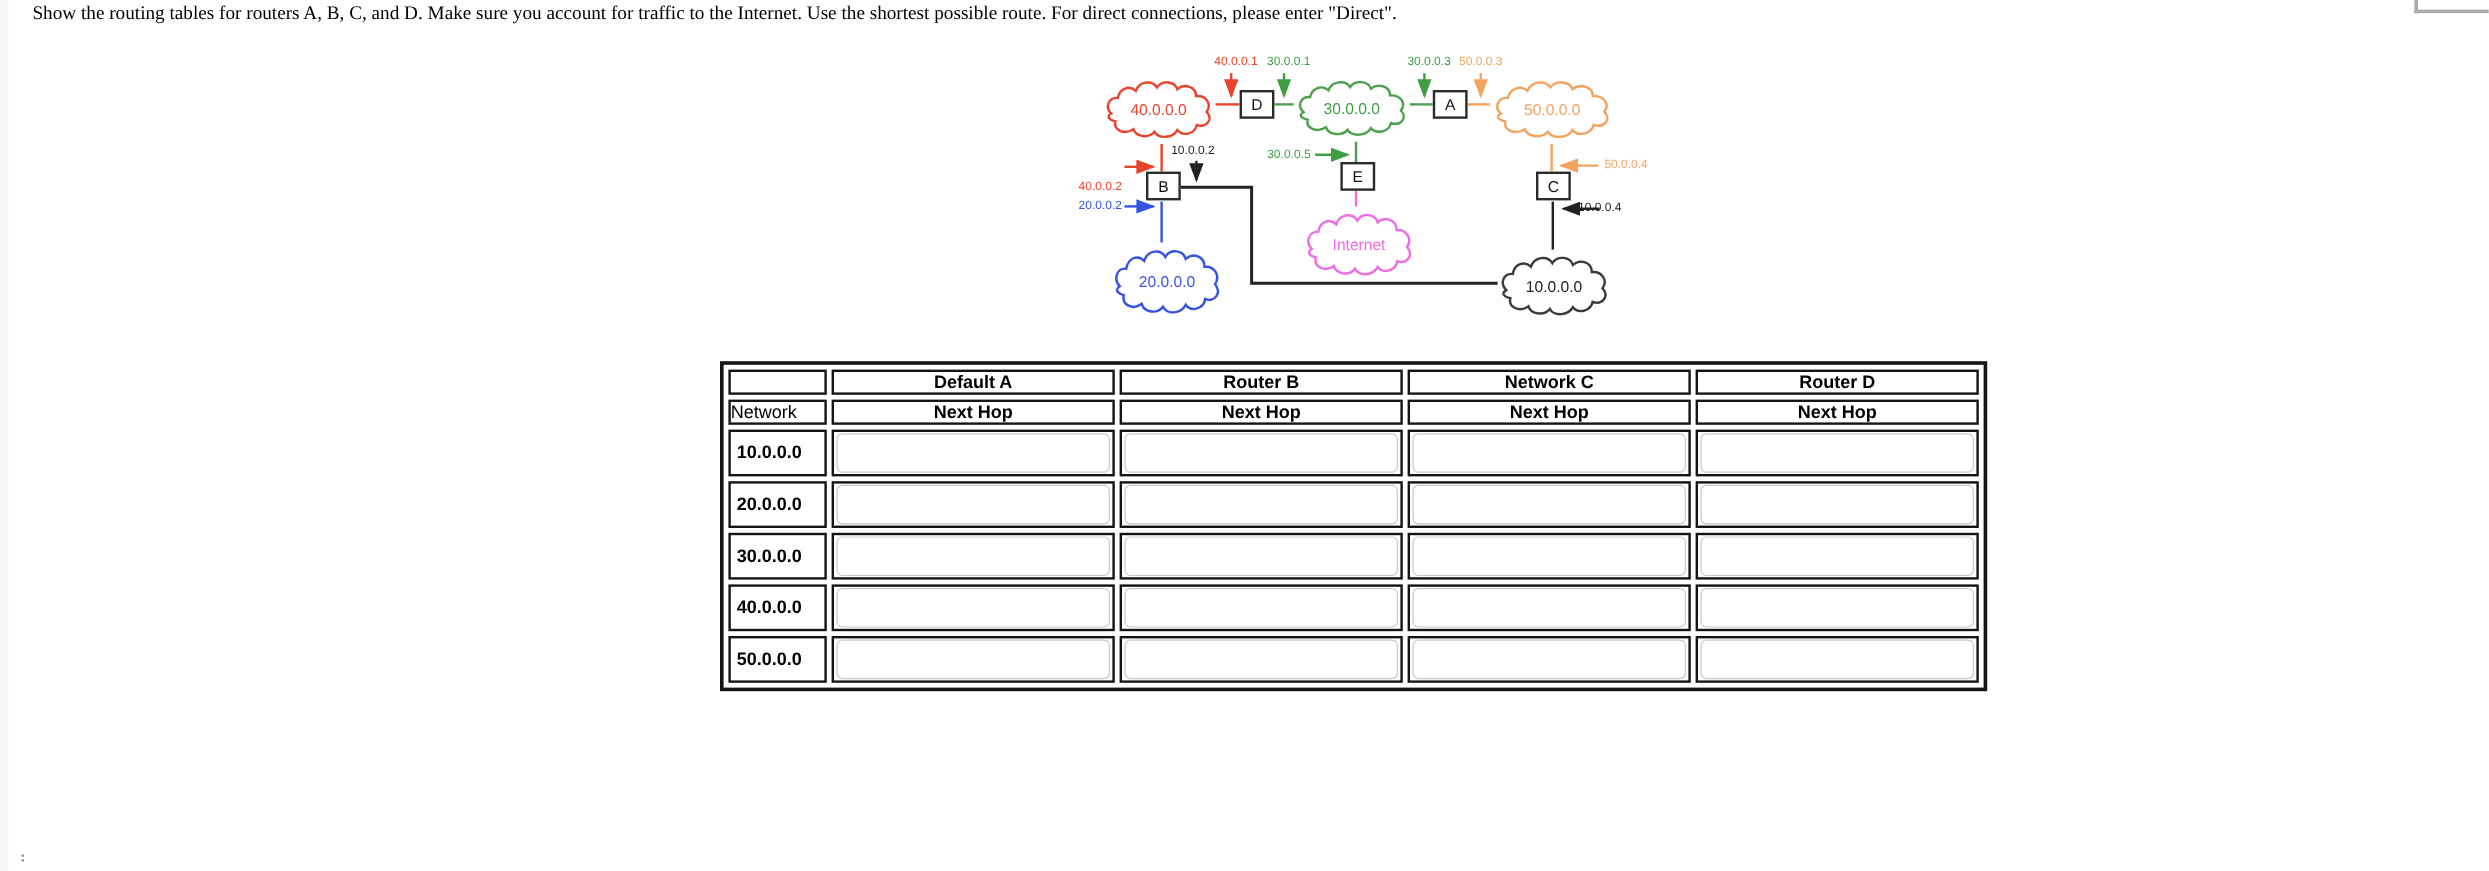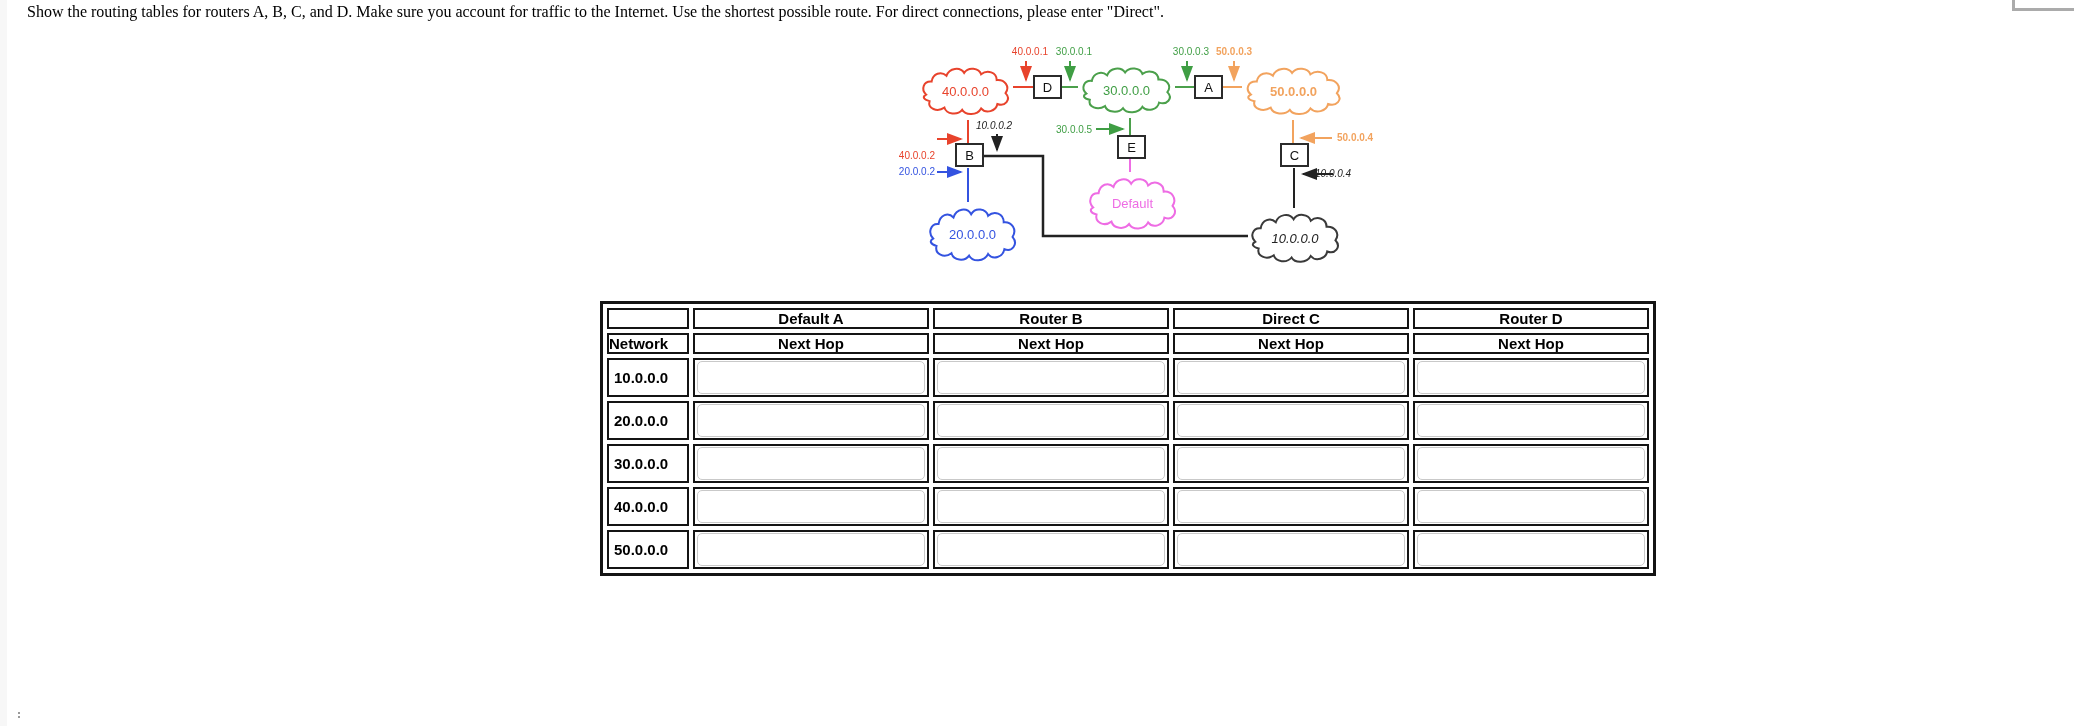--- a/index.html
+++ b/index.html
@@ -28,33 +28,33 @@
   .cloud-label { position: relative; font-size: 13px; z-index: 2; }
 
   .router { position: absolute; width: 29px; height: 24px; border: 2px solid #2b2b2b;
             background: #fff; display: flex; align-items: center; justify-content: center;
             font-size: 13px; color: #111; z-index: 3; }
 
   .ip-label { position: absolute; font-size: 10px; white-space: nowrap; z-index: 2; }
 
   .red    { color: #e8432c; }  .stroke-red    path { stroke: #e8432c; }
   .green  { color: #3f9e44; }  .stroke-green  path { stroke: #4ba04b; }
-  .orange { color: #f2a35e; font-weight: bold; }  .stroke-orange path { stroke: #f2a35e; }
+  .orange { color: #f2a35e; }  .stroke-orange path { stroke: #f2a35e; }
   .blue   { color: #3453e0; }  .stroke-blue   path { stroke: #3453e0; }
   .magenta{ color: #ee6ce4; }  .stroke-magenta path{ stroke: #ee6ce4; }
-  .dark   { color: #222222; font-style: italic; }  .stroke-dark   path { stroke: #3a3a3a; }
+  .dark   { color: #222222; }  .stroke-dark   path { stroke: #3a3a3a; }
 
   
   table.routing { position: absolute; left: 600px; top: 301px; border-collapse: separate;
                   border-spacing: 4px; border: 3px solid #141414; background: #fff; }
   table.routing th, table.routing td { border: 2px solid #141414; background: #fff; }
   th.col-router { width: 236px; height: 20px; font-size: 15px; font-weight: bold;
                   text-align: center; vertical-align: middle; }
   th.col-corner { width: 82px; height: 20px; }
-  th.network-h  { font-size: 15px; font-weight: bold; text-align: left; vertical-align: middle; }
+  th.network-h  { font-size: 15px; font-weight: normal; text-align: left; vertical-align: middle; }
   td.net-label  { width: 82px; height: 39px; font-size: 15px; font-weight: bold;
                   text-align: left; vertical-align: middle; padding-left: 5px; }
   td.hop-cell   { width: 236px; height: 39px; vertical-align: middle; }
   td.hop-cell input { display: block; width: calc(100% - 4px); height: 33px; margin: 0 auto;
                       border: 1.5px solid #c9c9c9; border-radius: 5px; background: #fff;
                       font-size: 14px; padding: 0 6px; outline: none;
                       font-family: "Liberation Sans", sans-serif; }
 </style>
 </head>
 <body>
@@ -132,21 +132,21 @@
   <div class="cloud stroke-blue" style="left:45px;top:172px;width:95px;height:65px">
     <svg viewBox="0 0 140 80" preserveAspectRatio="none">
         <path d="M 12 45 C 4 38 8 26 20 27 C 22 16 34 12 42 19 C 46 8 62 6 68 15 C 74 6 90 8 93 17 C 102 10 116 14 116 25 C 128 24 136 34 129 43 C 138 52 128 62 117 58 C 115 68 100 72 93 64 C 87 74 70 74 65 66 C 58 74 42 72 39 63 C 28 70 14 64 17 54 C 8 52 6 48 12 45 Z"></path>
       </svg>
     <span class="cloud-label blue">20.0.0.0</span>
   </div>
   <div class="cloud stroke-magenta" style="left:205px;top:142px;width:95px;height:63px">
     <svg viewBox="0 0 140 80" preserveAspectRatio="none">
         <path d="M 12 45 C 4 38 8 26 20 27 C 22 16 34 12 42 19 C 46 8 62 6 68 15 C 74 6 90 8 93 17 C 102 10 116 14 116 25 C 128 24 136 34 129 43 C 138 52 128 62 117 58 C 115 68 100 72 93 64 C 87 74 70 74 65 66 C 58 74 42 72 39 63 C 28 70 14 64 17 54 C 8 52 6 48 12 45 Z"></path>
       </svg>
-    <span class="cloud-label magenta">Default</span>
+    <span class="cloud-label magenta">Internet</span>
   </div>
   <div class="cloud stroke-dark" style="left:367px;top:178px;width:96px;height:60px">
     <svg viewBox="0 0 140 80" preserveAspectRatio="none">
         <path d="M 12 45 C 4 38 8 26 20 27 C 22 16 34 12 42 19 C 46 8 62 6 68 15 C 74 6 90 8 93 17 C 102 10 116 14 116 25 C 128 24 136 34 129 43 C 138 52 128 62 117 58 C 115 68 100 72 93 64 C 87 74 70 74 65 66 C 58 74 42 72 39 63 C 28 70 14 64 17 54 C 8 52 6 48 12 45 Z"></path>
       </svg>
     <span class="cloud-label dark">10.0.0.0</span>
   </div>
 
   <div class="router" style="left:153px;top:45px">
       <span>D</span>
@@ -175,21 +175,21 @@
   <div class="ip-label orange" style="left:457px;top:102px">50.0.0.4</div>
   <div class="ip-label dark" style="left:435px;top:138px">10.0.0.4</div>
 </div>
 
 <table class="routing">
   <tbody>
       <tr>
     <th class="col-corner"></th>
     <th class="col-router">Default A</th>
     <th class="col-router">Router B</th>
-    <th class="col-router">Direct C</th>
+    <th class="col-router">Network C</th>
     <th class="col-router">Router D</th>
   </tr>
   <tr>
     <th class="col-corner network-h">Network</th>
     <th class="col-router">Next Hop</th>
     <th class="col-router">Next Hop</th>
     <th class="col-router">Next Hop</th>
     <th class="col-router">Next Hop</th>
   </tr>
   <tr>

